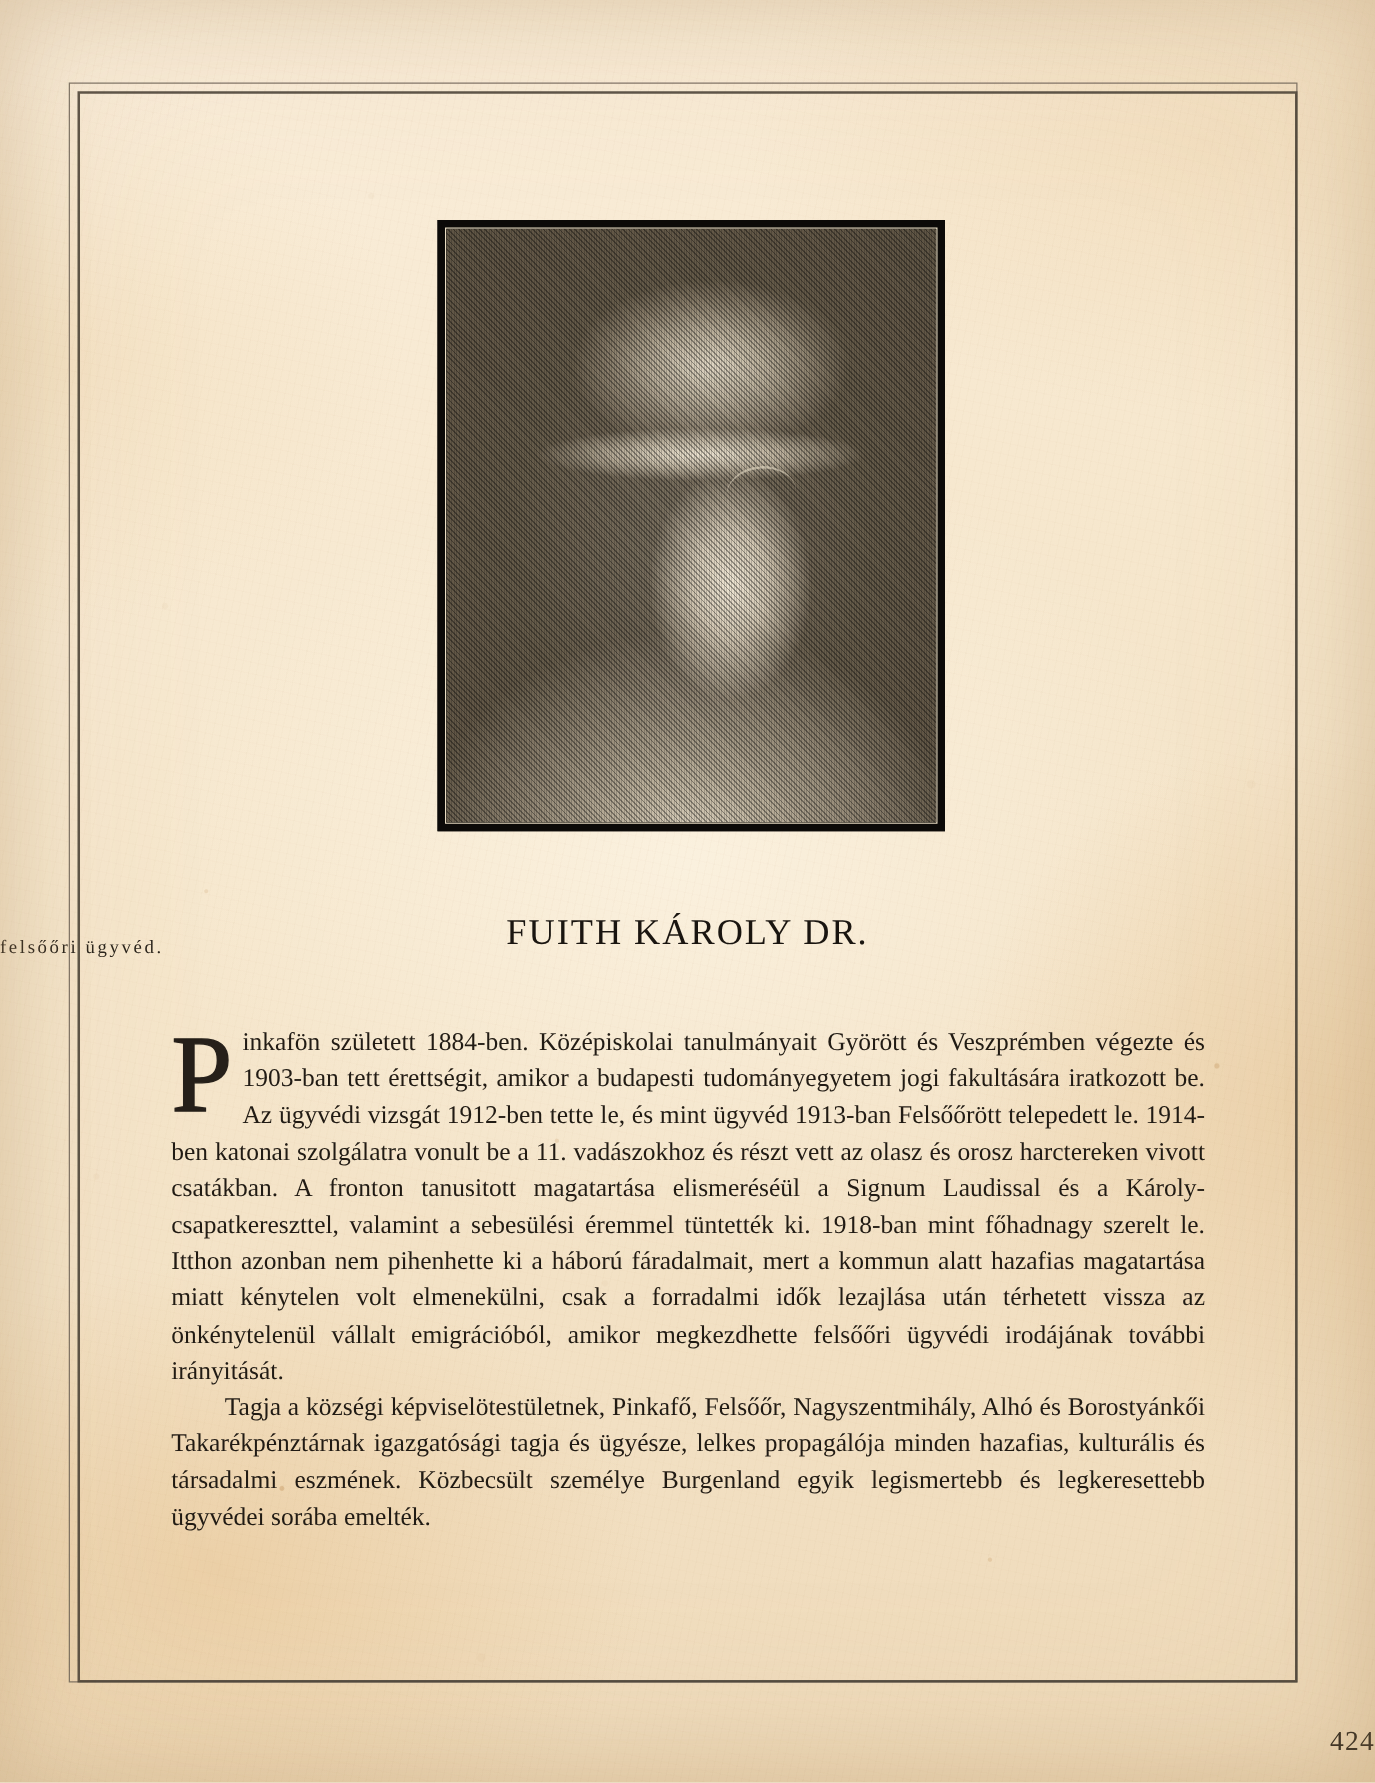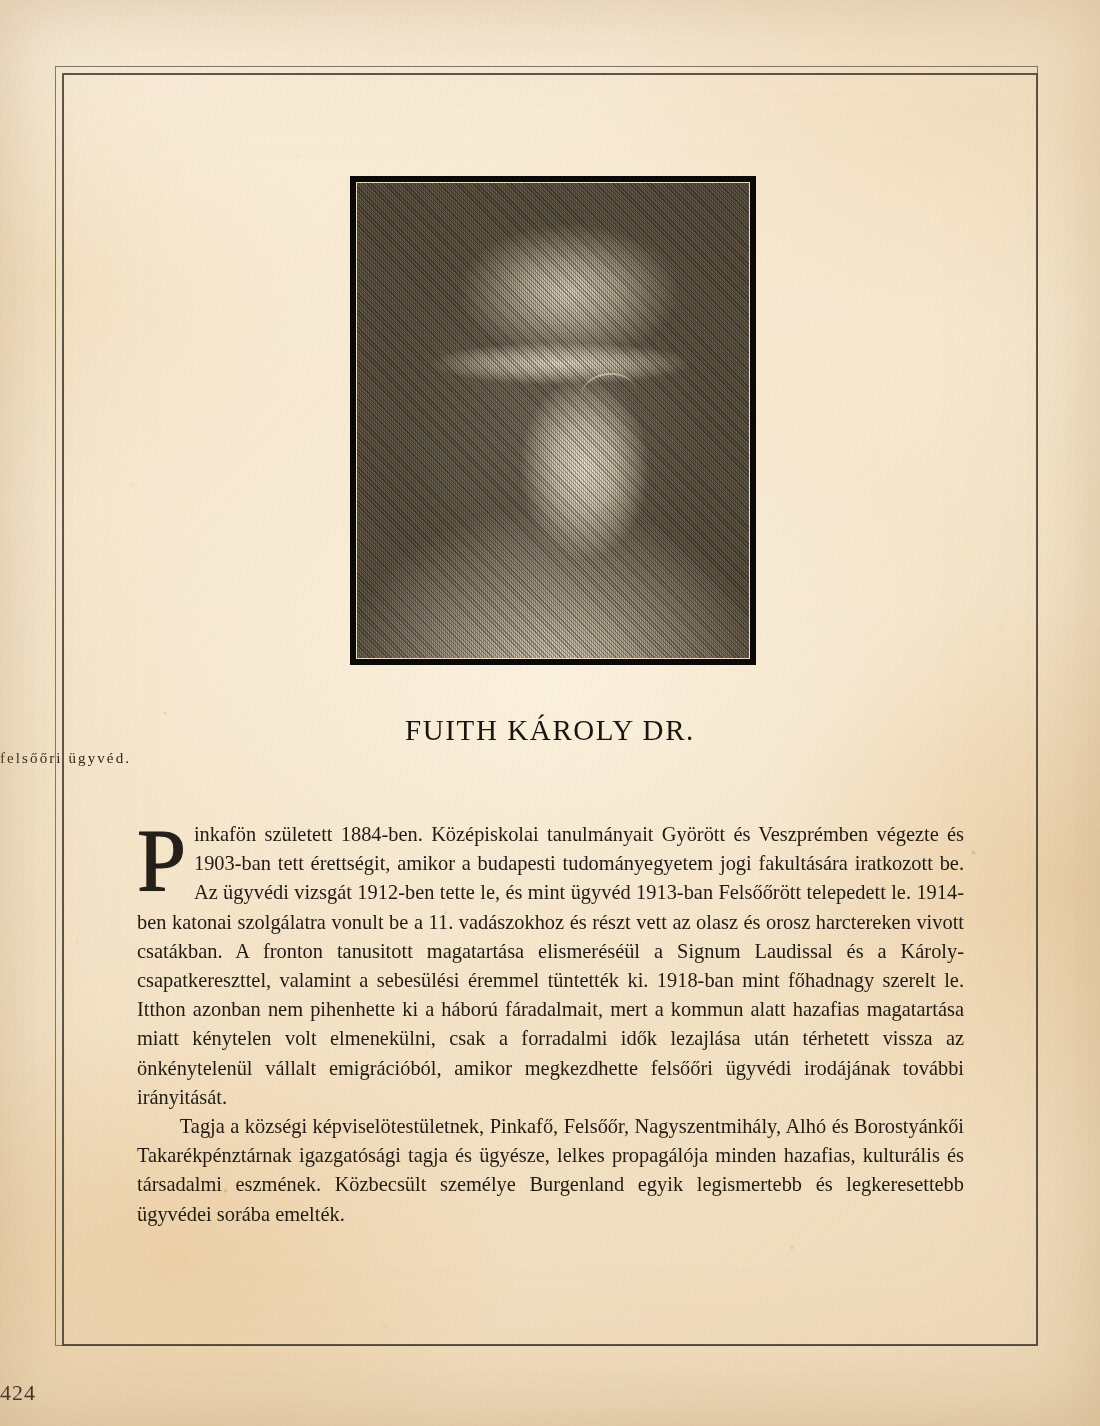--- a/index.html
+++ b/index.html
@@ -157,21 +157,21 @@
   .title {
     position: absolute;
     left: 0;
     right: 0;
     top: 714px;
     text-align: center;
     font-size: 29px;
     letter-spacing: 1.6px;
     color: #1a1510;
     font-weight: normal;
-    margin: 0;
+    margin: 16px;
   }
   .subtitle {
     position: absolute;
     left: 0;
     right: 0;
     top: 750px;
     font-size: 15px;
     letter-spacing: 2.1px;
     color: #2a241c;
     margin: 0;
@@ -204,21 +204,21 @@
     -webkit-text-stroke: 1px #26201a;
     text-shadow: 0 0 1px rgba(38,32,26,0.45);
   }
 
   
   .folio {
     position: absolute;
     left: 0;
     right: 0;
     top: 1380px;
-    text-align: left;
+    text-align: right;
     font-size: 22px;
     letter-spacing: 1px;
     color: #2a241c;
   }
 
   
   .scan-vignette {
     position: absolute;
     inset: 0;
     pointer-events: none;

